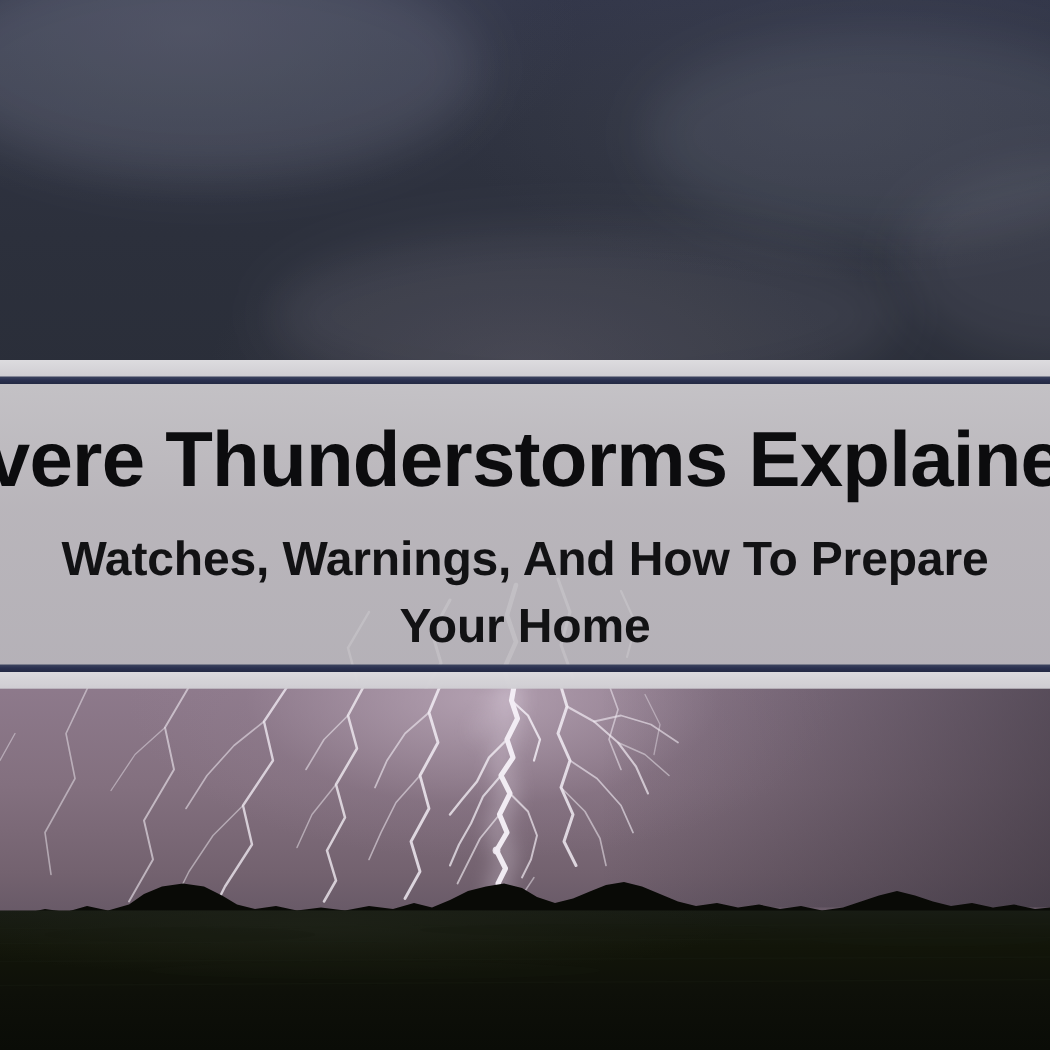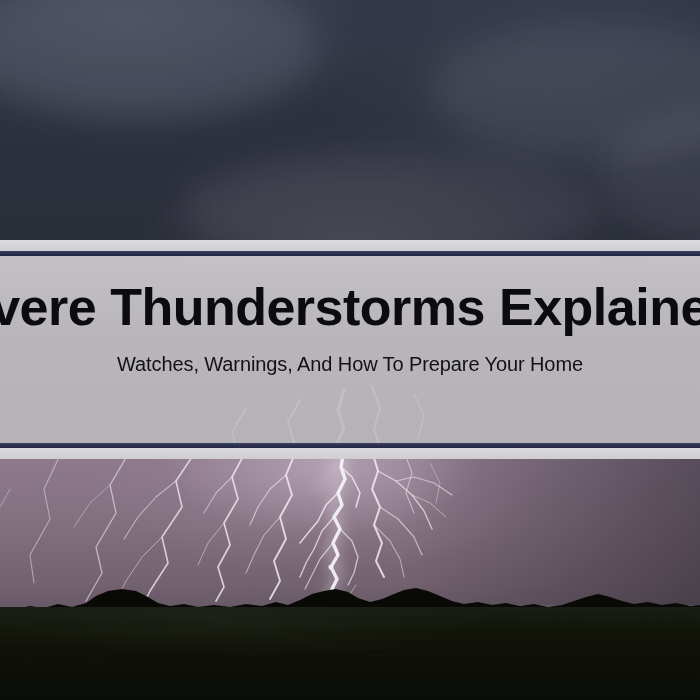--- a/index.html
+++ b/index.html
@@ -140,23 +140,23 @@
     font-weight: 700;
     letter-spacing: -0.5px;
     color: #0c0c0e;
     margin-top: 25px;
   }
   .subhead {
     margin: 0;
     padding: 0;
     width: 660px;
     text-align: center;
-    font-size: 20px;
+    font-size: 32px;
     line-height: 1.42;
-    font-weight: 400;
+    font-weight: 700;
     letter-spacing: -0.1px;
     color: #121214;
     margin-top: 17px;
   }
 
   
   .panel-bleed {
     position: absolute;
     left: 0; top: 0;
     width: 700px; height: 219px;

